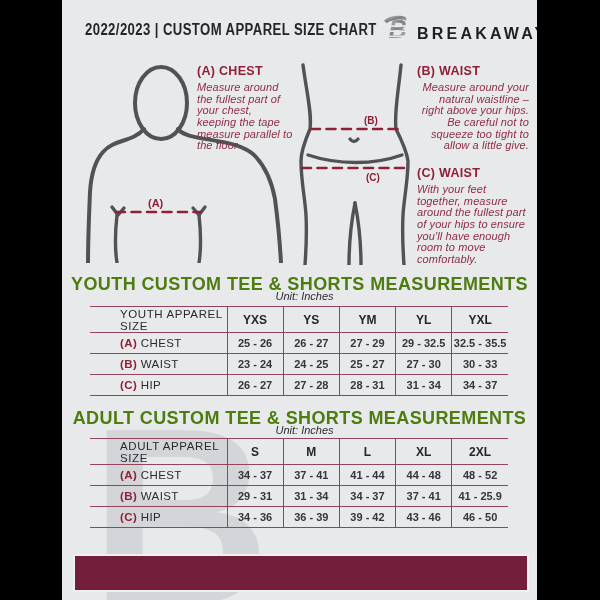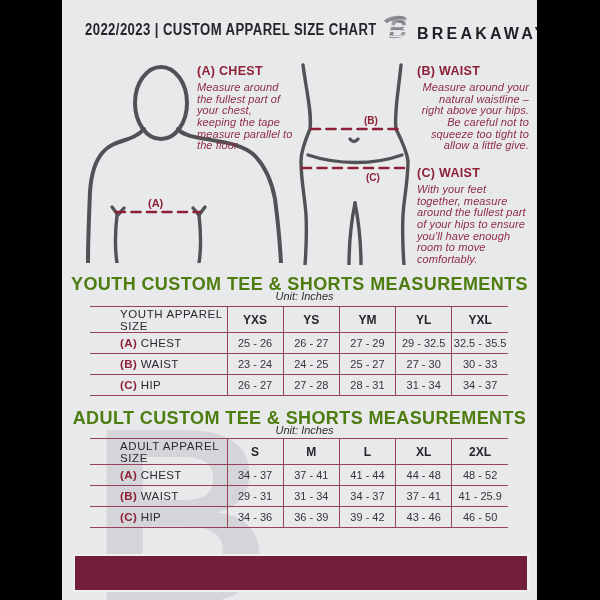--- a/index.html
+++ b/index.html
@@ -34,21 +34,21 @@
   .sec-title { position:absolute; left:0; width:475px; text-align:center; font-size:18px; font-weight:bold; color:#4d7c0f; letter-spacing:.4px; }
   .sec-unit  { position:absolute; left:5px; width:475px; text-align:center; font-size:11px; font-style:italic; color:#2b2b2f; }
   .yt-title { top:274px; } .yt-unit { top:290px; }
   .at-title { top:408px; } .at-unit { top:424px; }
 
   
   table.size { position:absolute; left:28px; width:418px; border-collapse:collapse; table-layout:fixed; }
   .yt-table { top:306px; } .at-table { top:438px; }
   table.size col.c0 { width:137px; }
   table.size td { border-top:1.4px solid #96425a; text-align:center; font-size:11px; color:#35353a; height:21px; padding:0; }
-  table.size td + td { border-left:1.4px solid #96425a; }
+  table.size td + td { border-left:1.4px solid #96425a;font-weight:bold; }
   table.size tr:last-child td { border-bottom:1.4px solid #96425a; }
   table.size tr.head td { height:26px; font-size:12px; font-weight:bold; color:#26262a; }
   table.size td.lbl { text-align:left; padding-left:30px; font-size:11.5px; letter-spacing:.4px; color:#2a2a2e; }
   table.size tr.head td.lbl { font-weight:normal; font-size:11.5px; letter-spacing:.6px; color:#2a2a2e; }
   .pfx { color:#8e2138; font-weight:bold; }
   .rname { font-weight:normal;text-align:right; }
 
   
   .watermark { position:absolute; left:28px; top:392px; font-size:250px; font-weight:bold; color:rgba(183,186,194,.42); line-height:1; }
   .footer-bar { position:absolute; left:11px; top:554px; width:456px; height:38px; background:#731f3b; border:2px solid #eef0f2; }

